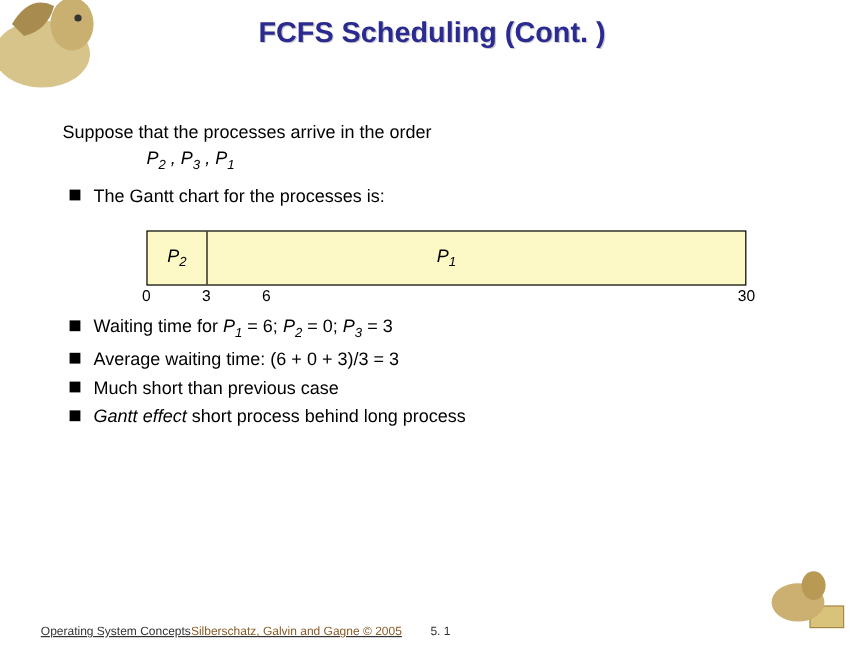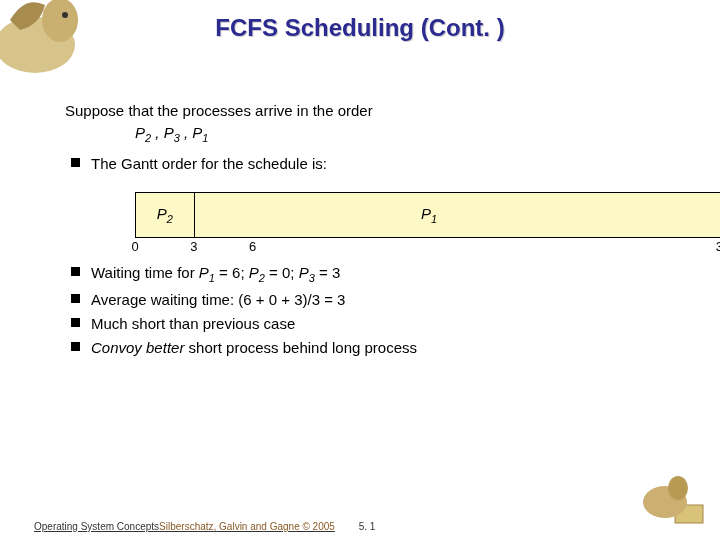--- a/index.html
+++ b/index.html
@@ -38,21 +38,21 @@
     left: 0; right: 0;
     text-align: center;
     font-weight: bold;
     font-size: 24px;
     color: #2a2a90;
     text-shadow: 1px 1px 0 #ccc;
   }
   .body {
     position: absolute;
     top: 100px;
-    left: 65px;
+    left: 52px;
     right: 40px;
     font-size: 15px;
     line-height: 1.45;
   }
   .intro .line2 {
     padding-left: 70px;
     font-style: italic;
   }
   .sub { font-size: 11px; vertical-align: sub; font-style: italic; }
   .proc { font-style: italic; }
@@ -69,21 +69,21 @@
   ul.bullets > li::before {
     content: "";
     position: absolute;
     left: 6px; top: 5px;
     width: 9px; height: 9px;
     background: #000;
   }
   .gantt-wrap {
     position: relative;
     margin: 18px 0 2px 70px;
-    width: 588px;
+    width: 500px;
   }
   .gantt {
     display: flex;
     height: 44px;
     border: 1px solid #000;
     background: #fdf9c7;
   }
   .gantt .seg {
     border-right: 1px solid #000;
     display: flex;
@@ -145,21 +145,21 @@
   <div class="body">
 
     <div class="intro">
       <div>Suppose that the processes arrive in the order</div>
       <div class="line2">
         <span class="proc">P</span><span class="sub">2</span> , <span class="proc">P</span><span class="sub">3</span> , <span class="proc">P</span><span class="sub">1</span>
       </div>
     </div>
 
     <ul class="bullets">
-      <li>The Gantt order for the schedule is:</li>
+      <li>The Gantt chart for the processes is:</li>
     </ul>
 
     <div class="gantt-wrap">
       <div class="gantt">
         <div class="seg" style="width:10%">
           <span><span class="proc">P</span><span class="sub">2</span></span>
         </div>
         <div class="seg" style="width:80%">
           <span><span class="proc">P</span><span class="sub">1</span></span>
         </div>
@@ -172,21 +172,21 @@
       </div>
     </div>
 
     <ul class="bullets under-gantt">
       <li>
         Waiting time for <span class="proc">P</span><span class="sub">1</span> = 6; <span class="proc">P</span><span class="sub">2</span> = 0; <span class="proc">P</span><span class="sub">3</span> = 3
       </li>
       <li>Average waiting time:   (6 + 0 + 3)/3 = 3</li>
       <li>Much short than previous case</li>
       <li>
-        <span style="font-style:italic">Convoy better</span> short process behind long process
+        <span style="font-style:italic">Gantt effect</span> short process behind long process
       </li>
     </ul>
 
   </div>
 
   <svg class="deco deco-br" viewBox="0 0 70 60">
     <rect x="35" y="35" width="28" height="18" fill="#d9c27a" stroke="#a38544"></rect>
     <ellipse cx="25" cy="32" rx="22" ry="16" fill="#cbb071"></ellipse>
     <ellipse cx="38" cy="18" rx="10" ry="12" fill="#b89a55"></ellipse>
   </svg>

